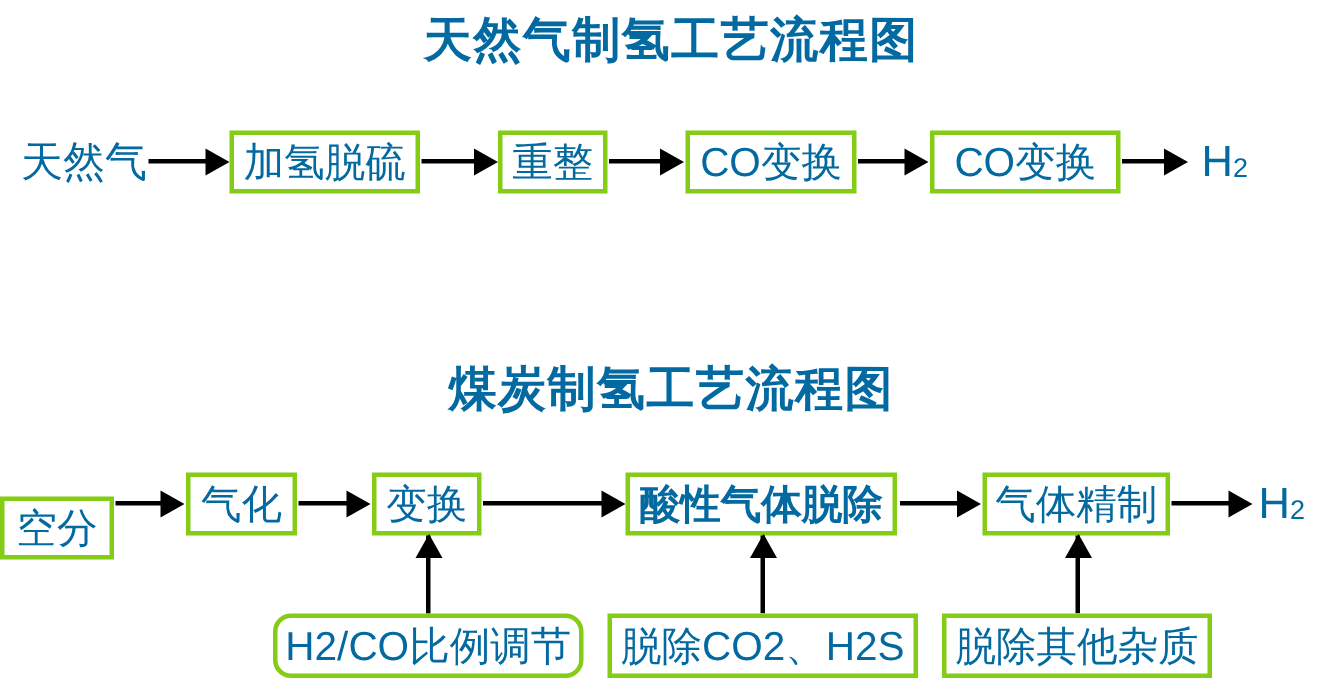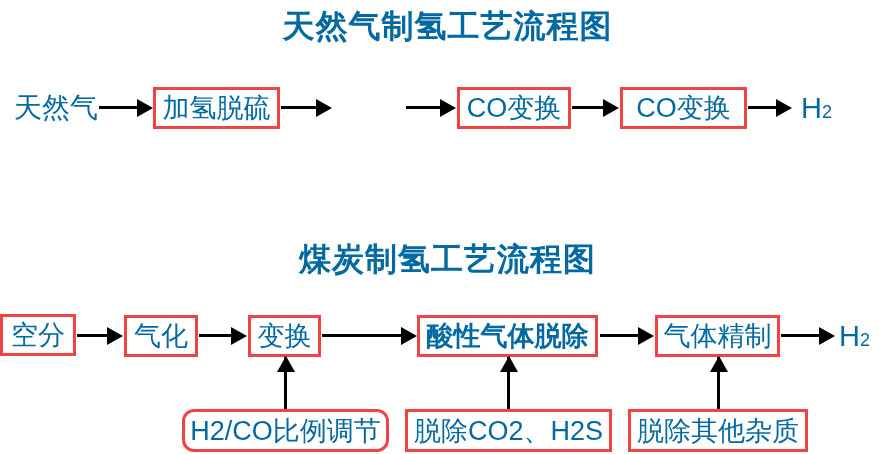--- a/index.html
+++ b/index.html
@@ -19,21 +19,21 @@
     text-align: center;
     font-size: 32px;
     font-weight: 700;
     letter-spacing: 1px;
     white-space: nowrap;
     transform: translateX(8px);
   }
   .fbox {
     position: absolute;
     box-sizing: border-box;
-    border: 3px solid #ef4444;
+    border: 3px solid #84cc16;
     background: #ffffff;
     display: flex;
     align-items: center;
     justify-content: center;
     font-size: 27px;
     white-space: nowrap;
     overflow: hidden;
   }
   .flabel {
     position: absolute;
@@ -85,20 +85,23 @@
   <div class="flabel" style="left:14px; top:87px; height:42px;">天然气</div>
 
   <div class="harrow" style="left:99px; top:106px; width:39px;"></div>
 
   <div class="fbox" style="left:153px; top:87px; width:127px; height:42px;">
     <span>加氢脱硫</span>
   </div>
 
   <div class="harrow" style="left:281px; top:106px; width:36px;"></div>
 
+  <div class="fbox" style="left:332px; top:87px; width:73px; height:42px;">
+    <span>重整</span>
+  </div>
 
   <div class="harrow" style="left:406px; top:106px; width:35px;"></div>
 
   <div class="fbox" style="left:457px; top:87px; width:114px; height:42px;text-align:center;">
     <span>CO变换</span>
   </div>
 
   <div class="harrow" style="left:572px; top:106px; width:32px;"></div>
 
   <div class="fbox" style="left:620px; top:87px; width:127px; height:42px;">
@@ -107,21 +110,21 @@
 
   <div class="harrow" style="left:748px; top:106px; width:29px;"></div>
 
   <div class="flabel" style="left:801px; top:85px; height:46px; font-size:29px;">
     <span>H</span>
       <sub>2</sub>
   </div>
 
   <div class="title" style="top:238px;">煤炭制氢工艺流程图</div>
 
-  <div class="fbox" style="left:0px; top:314px; width:76px; height:42px;">
+  <div class="fbox" style="left:0px; top:331px; width:76px; height:42px;">
     <span>空分</span>
   </div>
 
   <div class="harrow" style="left:77px; top:334px; width:31px;"></div>
 
   <div class="fbox" style="left:124px; top:315px; width:74px; height:42px;">
     <span>气化</span>
   </div>
 
   <div class="harrow" style="left:199px; top:334px; width:33px;"></div>

